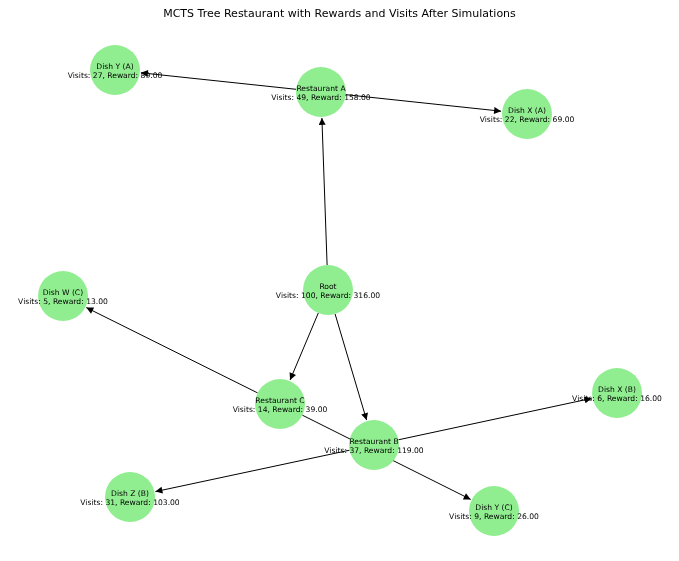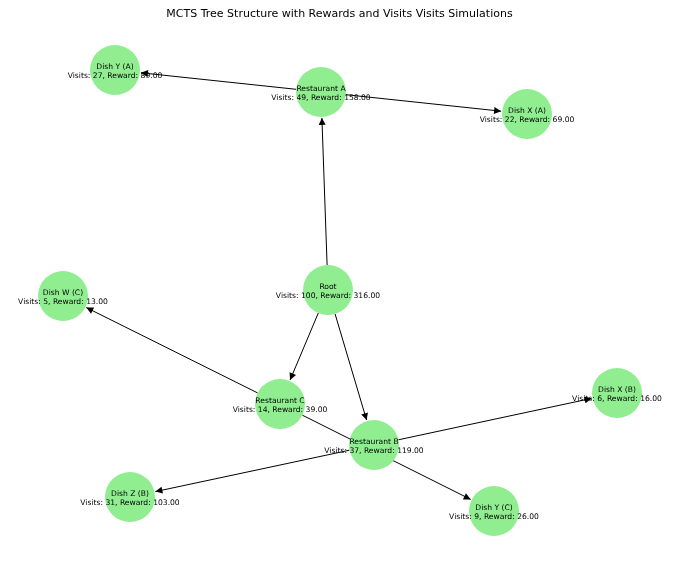--- a/index.html
+++ b/index.html
@@ -33,21 +33,21 @@
   svg.graph-canvas text {
     font-family: "DejaVu Sans", sans-serif;
     font-size: 7.6px;
     fill: #000000;
   }
 </style>
 </head>
 <body>
 
 <div class="figure" style="background: rgb(255, 255, 255);">
-  <div class="chart-title">MCTS Tree Structure with Rewards and Visits Visits Simulations</div>
+  <div class="chart-title">MCTS Tree Restaurant with Rewards and Visits After Simulations</div>
   <svg class="graph-canvas" width="679" height="561" viewBox="0 0 679 561" xmlns="http://www.w3.org/2000/svg">
     <defs>
       <marker id="arrowhead" viewBox="0 0 10 10" refX="10" refY="5" markerWidth="9" markerHeight="7" orient="auto" markerUnits="userSpaceOnUse">
         <path d="M 0 0 L 10 5 L 0 10 z" fill="#000000"></path>
       </marker>
     </defs>
     <g id="edges-layer">
         <line x1="327.1" y1="265.0" x2="321.9" y2="118.0" stroke="#000000" stroke-width="1" marker-end="url(#arrowhead)"></line>
         <line x1="335.1" y1="314.0" x2="366.6" y2="420.1" stroke="#000000" stroke-width="1" marker-end="url(#arrowhead)"></line>
         <line x1="318.3" y1="313.0" x2="290.1" y2="380.0" stroke="#000000" stroke-width="1" marker-end="url(#arrowhead)"></line>

